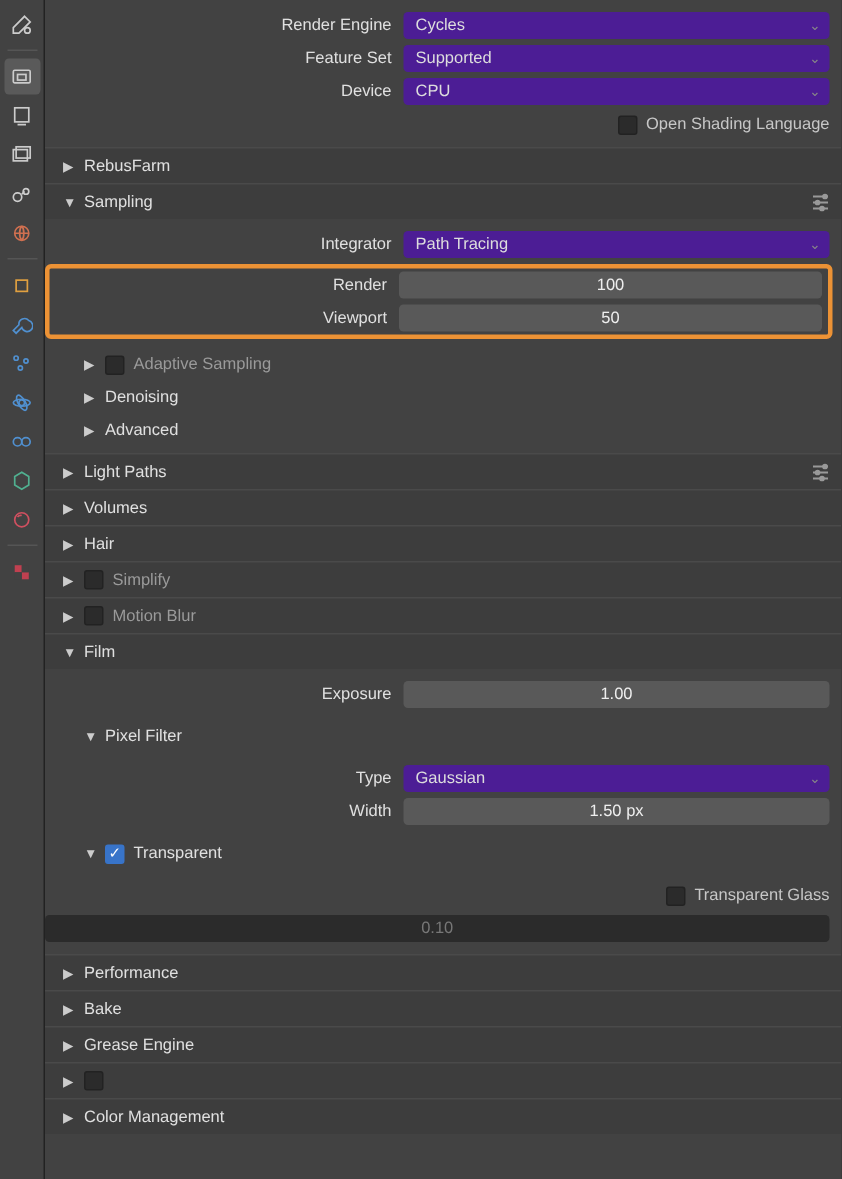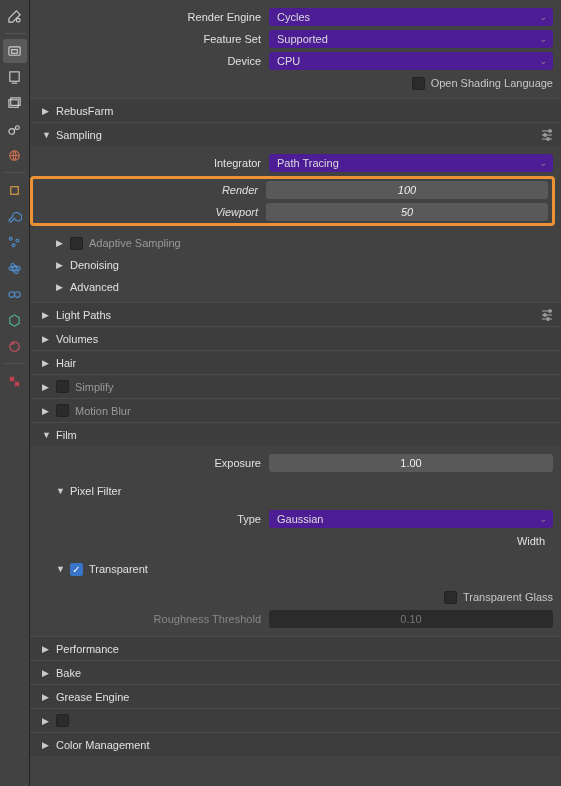--- a/index.html
+++ b/index.html
@@ -19,21 +19,21 @@
 .numbox.dark { background: #2b2b2b; }
 .panel-head { display: flex; align-items: center; height: 24px; padding: 0 6px 0 12px; cursor: pointer; background: #3d3d3d; border-top: 1px solid #4a4a4a; }
 .panel-head.sub { padding-left: 26px; background: transparent; border: none; height: 22px; }
 .tri { width: 10px; font-size: 9px; color: #ccc; margin-right: 4px; }
 .panel-label { flex: 1; color: #e0e0e0; font-size: 11px; }
 .panel-label.dim { color: #9a9a9a; }
 .checkbox { width: 13px; height: 13px; background: #2b2b2b; border: 1px solid #222; border-radius: 2px; margin-right: 6px; display: flex; align-items: center; justify-content: center; cursor: pointer; flex-shrink: 0; }
 .checkbox.checked { background: #3874c9; border-color: #3874c9; }
 .checkbox.checked::after { content: '✓'; color: #fff; font-size: 10px; }
 .preset-icon { width: 16px; height: 16px; color: #999; cursor: pointer; }
-.hl { border: 3px solid #ec9235; border-radius: 4px; margin: 2px 6px 2px 0; font-style: italic; }
+.hl { border: 3px solid #ec9235; border-radius: 4px; margin: 2px 6px 2px 0; }
 .hl .prop-row { padding-right: 4px; }
 </style>
 </head>
 <body>
 
 <div class="vbar">
   <div class="vicon">
       <svg viewBox="0 0 16 16" fill="none" stroke="currentColor" stroke-width="1.2">
         <path d="M10 2l4 4-8 8H2v-4z"></path>
         <circle cx="12" cy="12" r="2"></circle>
@@ -264,36 +264,38 @@
   <div style="height:6px"></div>
   <div class="prop-row">
     <div class="label" style="width:239px">Type</div>
     <div class="select">
         <span>Gaussian</span>
         <span class="chev">⌄</span>
       </div>
   </div>
   <div class="prop-row">
     <div class="label" style="width:239px">Width</div>
+    <div class="numbox">
+        <span>1.50 px</span>
+      </div>
   </div>
   <div style="height:6px"></div>
 
   <div class="panel-head sub">
     <span class="tri">▼</span>
     <div class="checkbox checked"></div>
     <span class="panel-label">Transparent</span>
   </div>
   <div style="height:6px"></div>
   <div class="prop-row">
     <div style="width:247px"></div>
     <div class="checkbox"></div>
     <span>Transparent Glass</span>
   </div>
   <div class="prop-row">
-    <div class="label label-dim" style="width:239px">Roughness Threshold</div>
     <div class="numbox dark">
         <span style="color:#777">0.10</span>
       </div>
   </div>
   <div style="height:6px"></div>
 
   <div class="panel-head">
     <span class="tri">▶</span>
     <span class="panel-label">Performance</span>
   </div>

